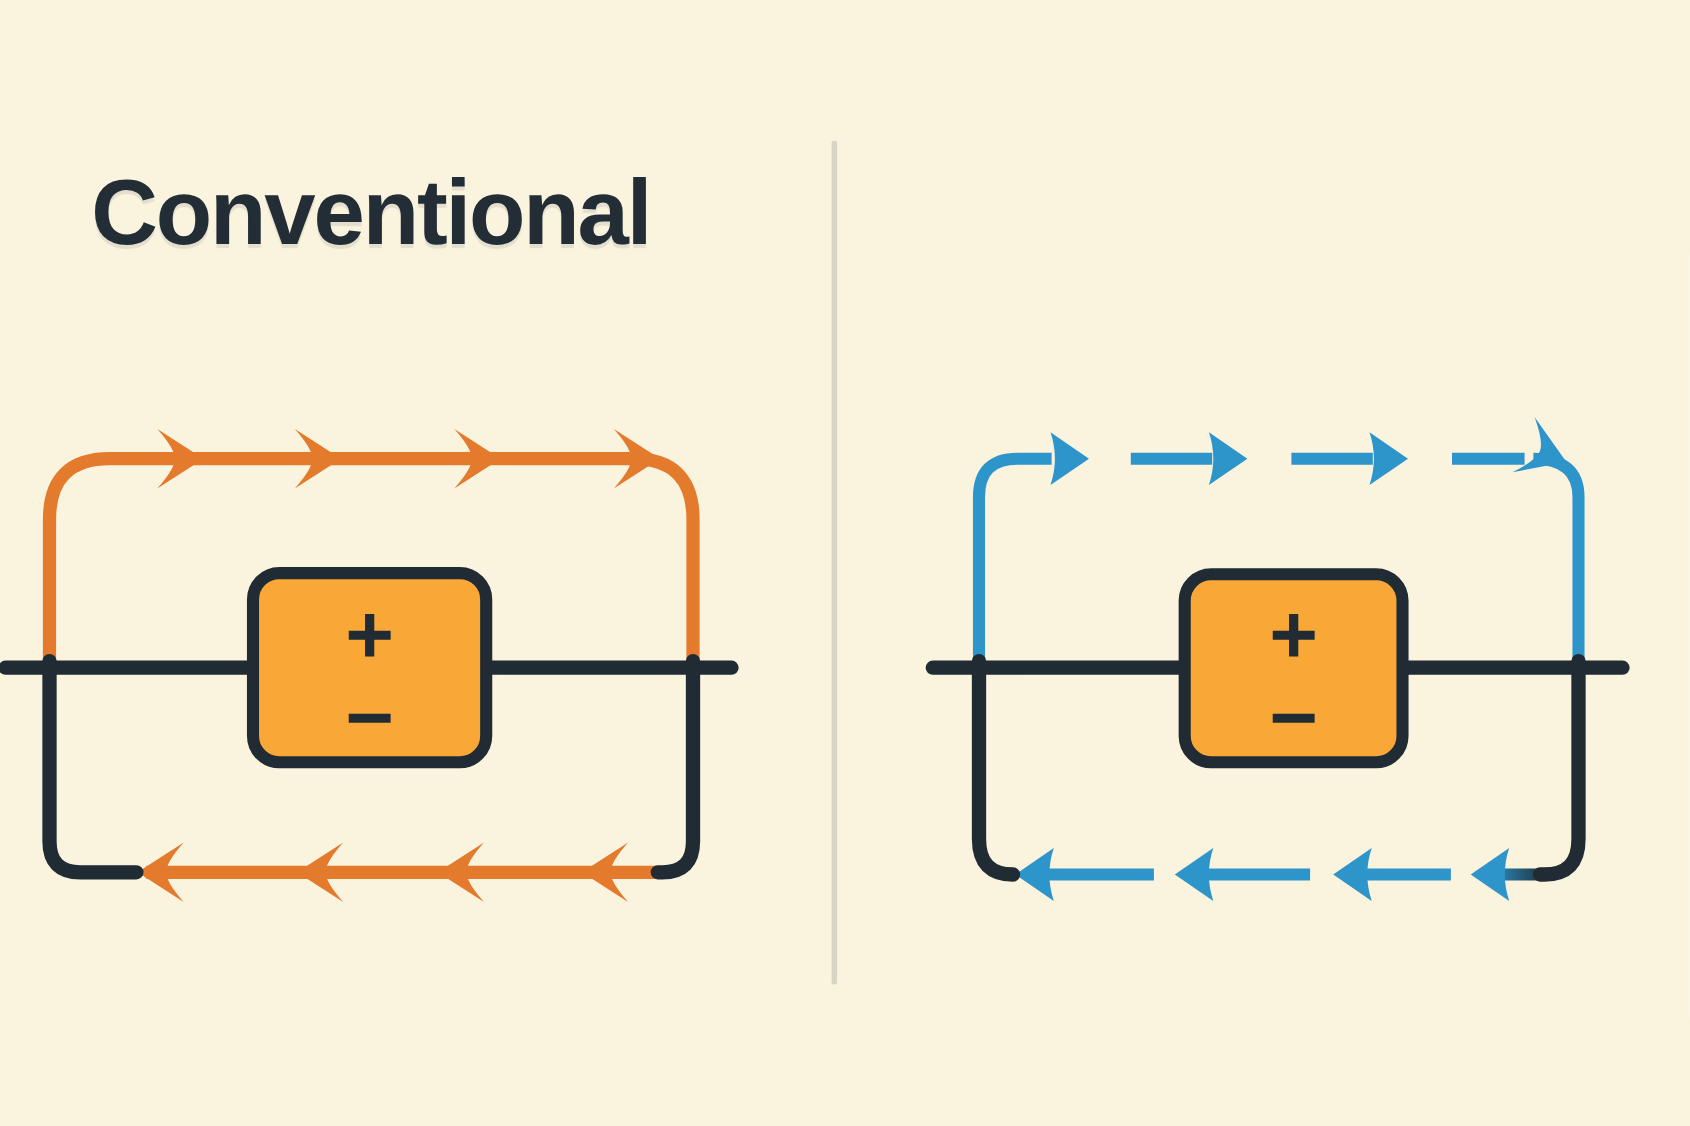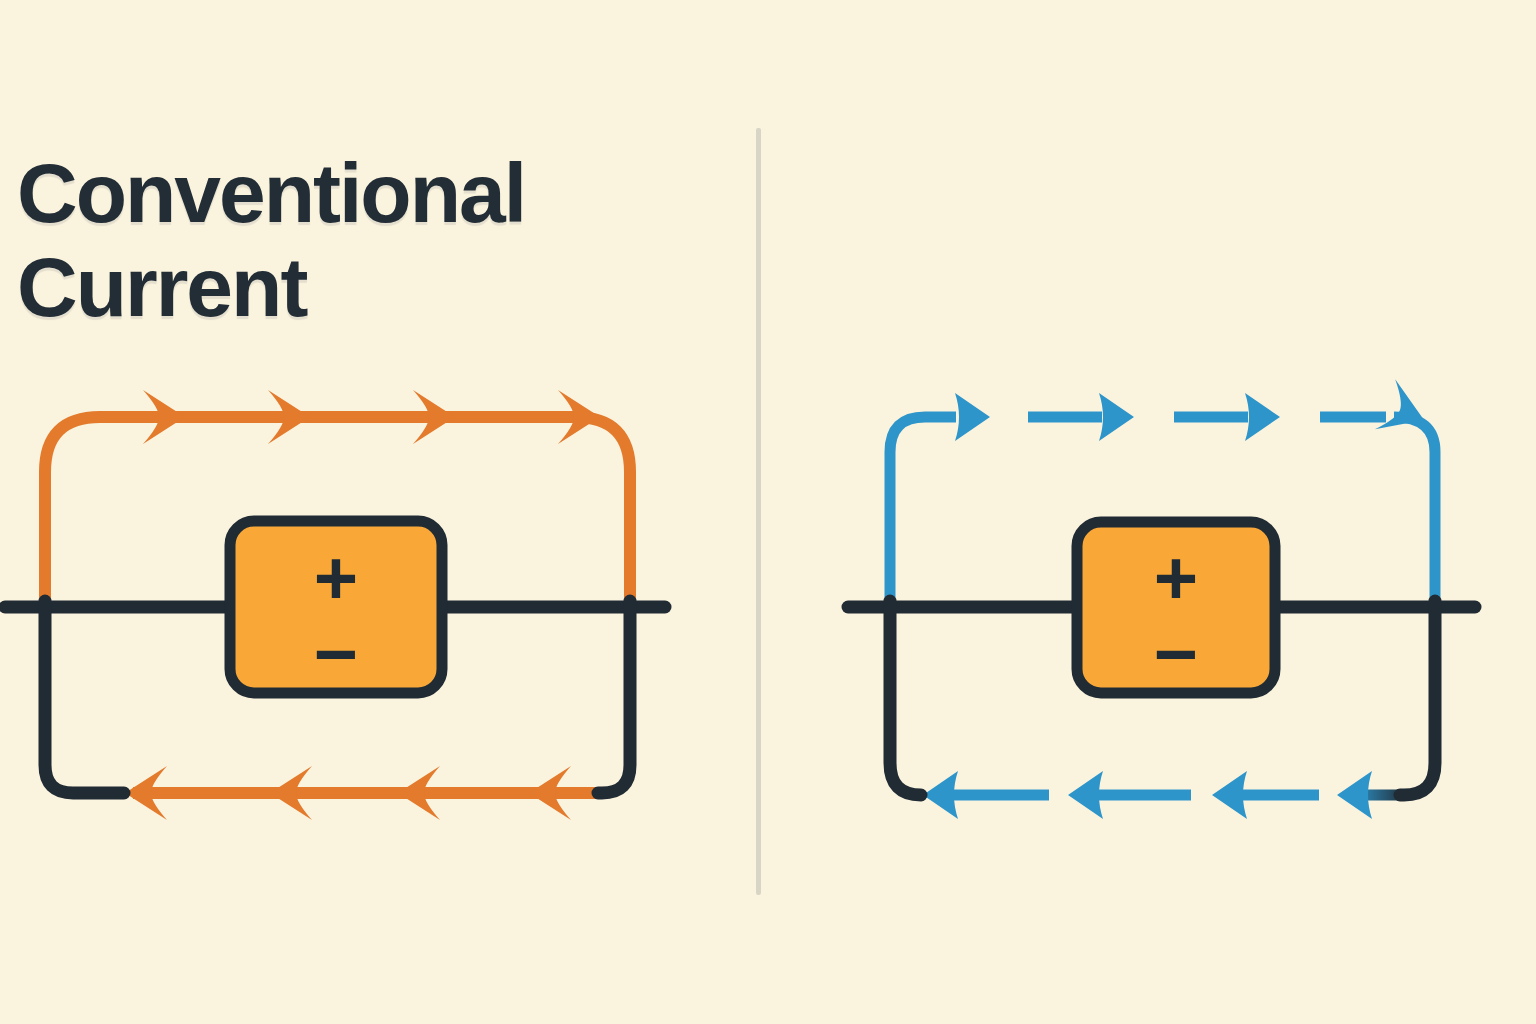--- a/index.html
+++ b/index.html
@@ -2,20 +2,21 @@
 <html><head>
 <meta charset="utf-8">
 <style>
   html,body{margin:0;padding:0;}
   body{font-family:"Liberation Sans","DejaVu Sans",sans-serif;}
   .canvas{position:relative;width:1536px;height:1024px;overflow:hidden;background:#FAF3DE;}
   .svg-layer{position:absolute;left:0;top:0;}
   .panel-title{
     position:absolute;
     top:146px;
+    text-align:center;
     font-weight:bold;
     font-size:84px;
     line-height:1.12;
     letter-spacing:-2px;
     color:#222D36;
     text-shadow:0 3px 1px rgba(32,43,54,0.10);
     white-space:pre-line;
   }
   .panel-title.left{left:17px;width:640px;}
   .panel-title.right{left:822px;width:680px;}
@@ -105,16 +106,16 @@
       </g>
 
       <g>
         <rect x="1077" y="522" width="198" height="171" rx="24" stroke-width="11" fill="#F9A838" stroke="#202B34"></rect>
         <text x="1176" y="577" font-size="76" font-weight="bold" text-anchor="middle" dominant-baseline="central" fill="#202B34">+</text>
         <text x="1176" y="653" font-size="76" font-weight="bold" text-anchor="middle" dominant-baseline="central" fill="#202B34">−</text>
       </g>
     </g>
   </svg>
 
-  <div class="panel-title left"><span>Conventional</span><br><span>Current</span></div>
+  <div class="panel-title left"><span>Conventional</span><br></div>
 
 
 </div>
 
 </body></html>

